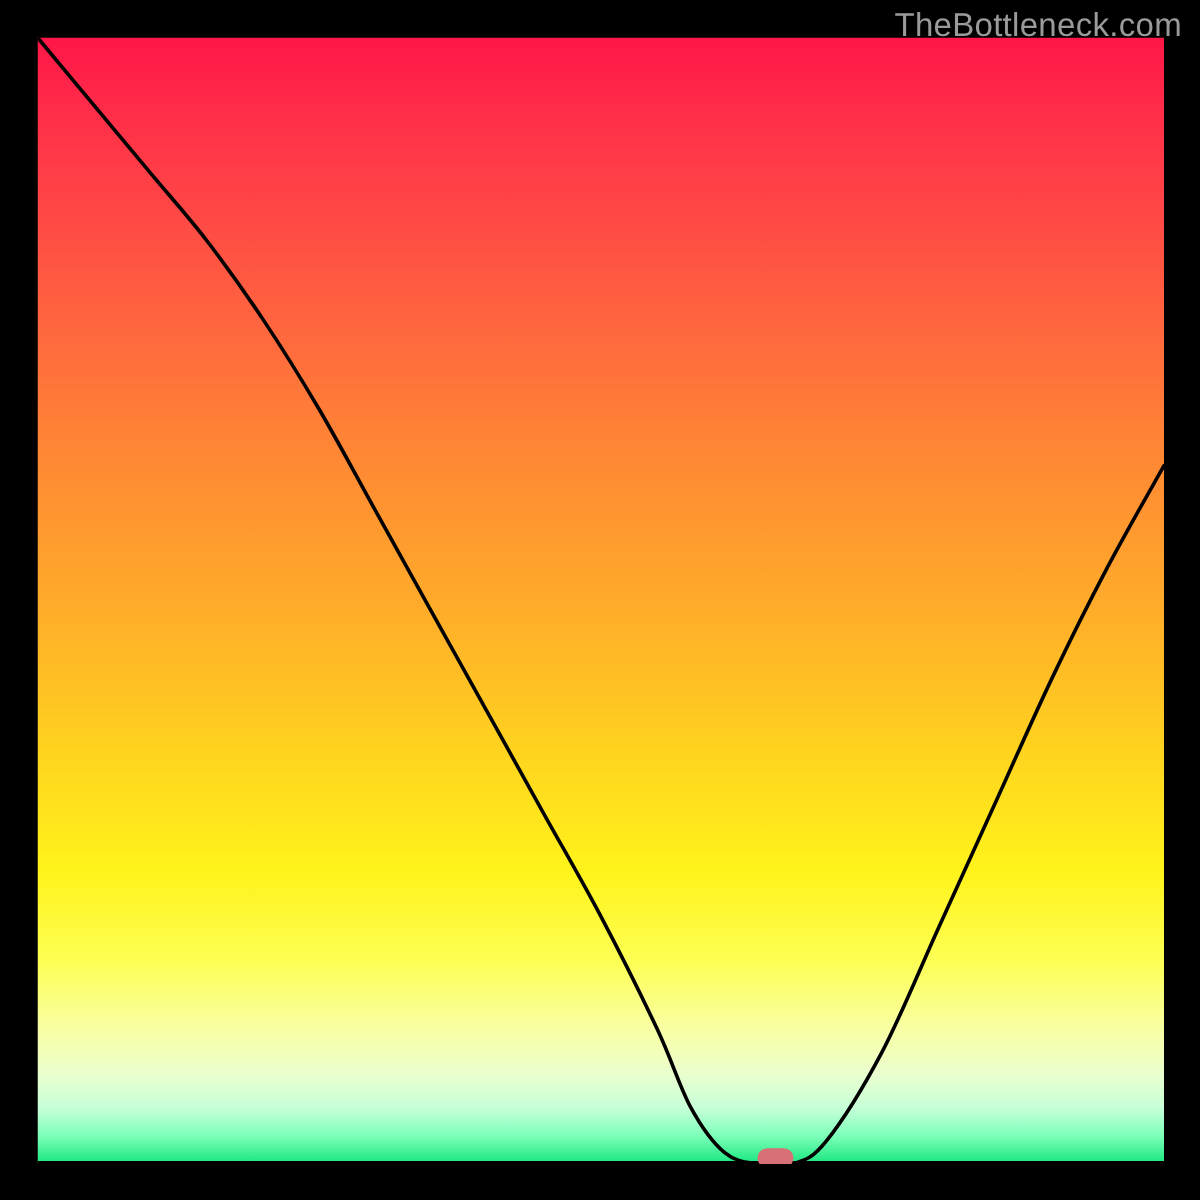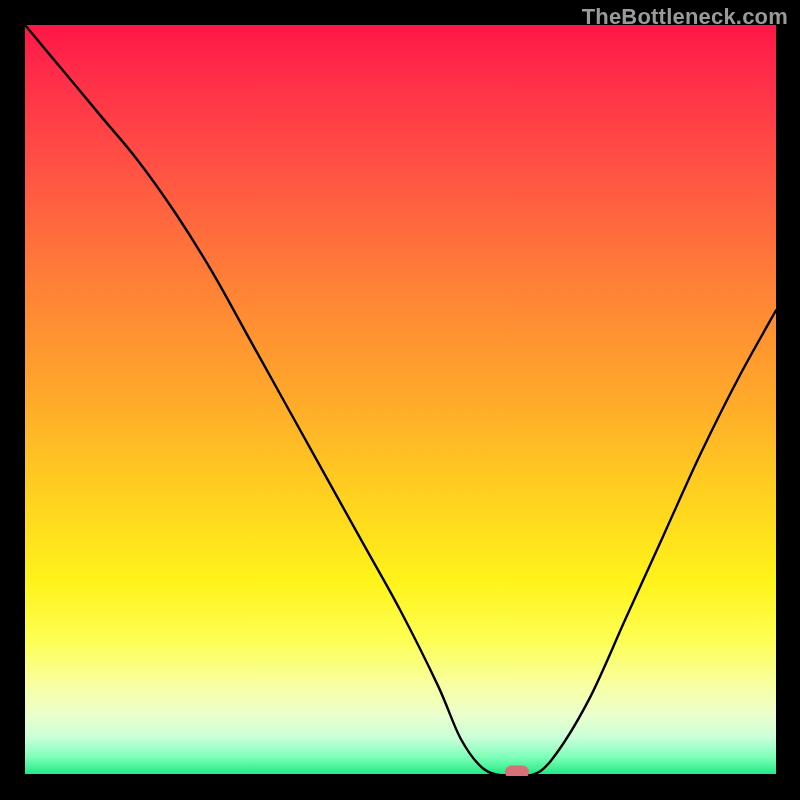--- a/index.html
+++ b/index.html
@@ -16,21 +16,21 @@
     width: 800px;
     height: 800px;
     background: #000;
   }
   .watermark {
     position: absolute;
     top: 4px;
     right: 12px;
     color: #9a9a9a;
     font-size: 22px;
-    font-weight: 700;
+    font-weight: 400;
     letter-spacing: 0.2px;
     z-index: 10;
   }
   .plot-area {
     position: absolute;
     left: 25px;
     top: 25px;
     width: 751px;
     height: 751px;
     overflow: hidden;

